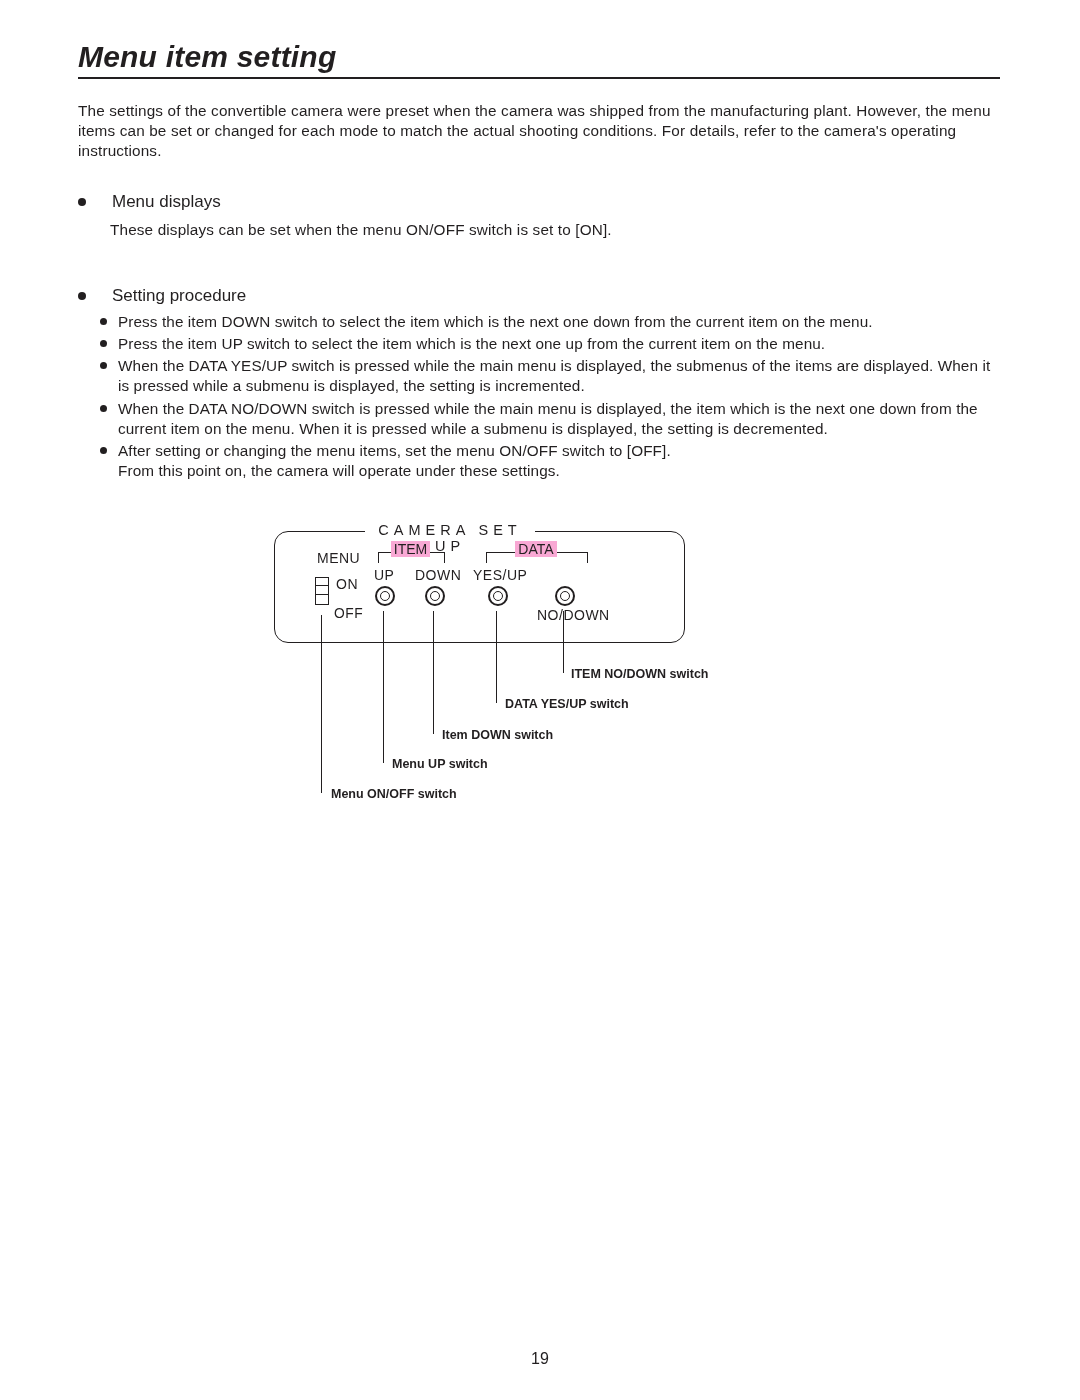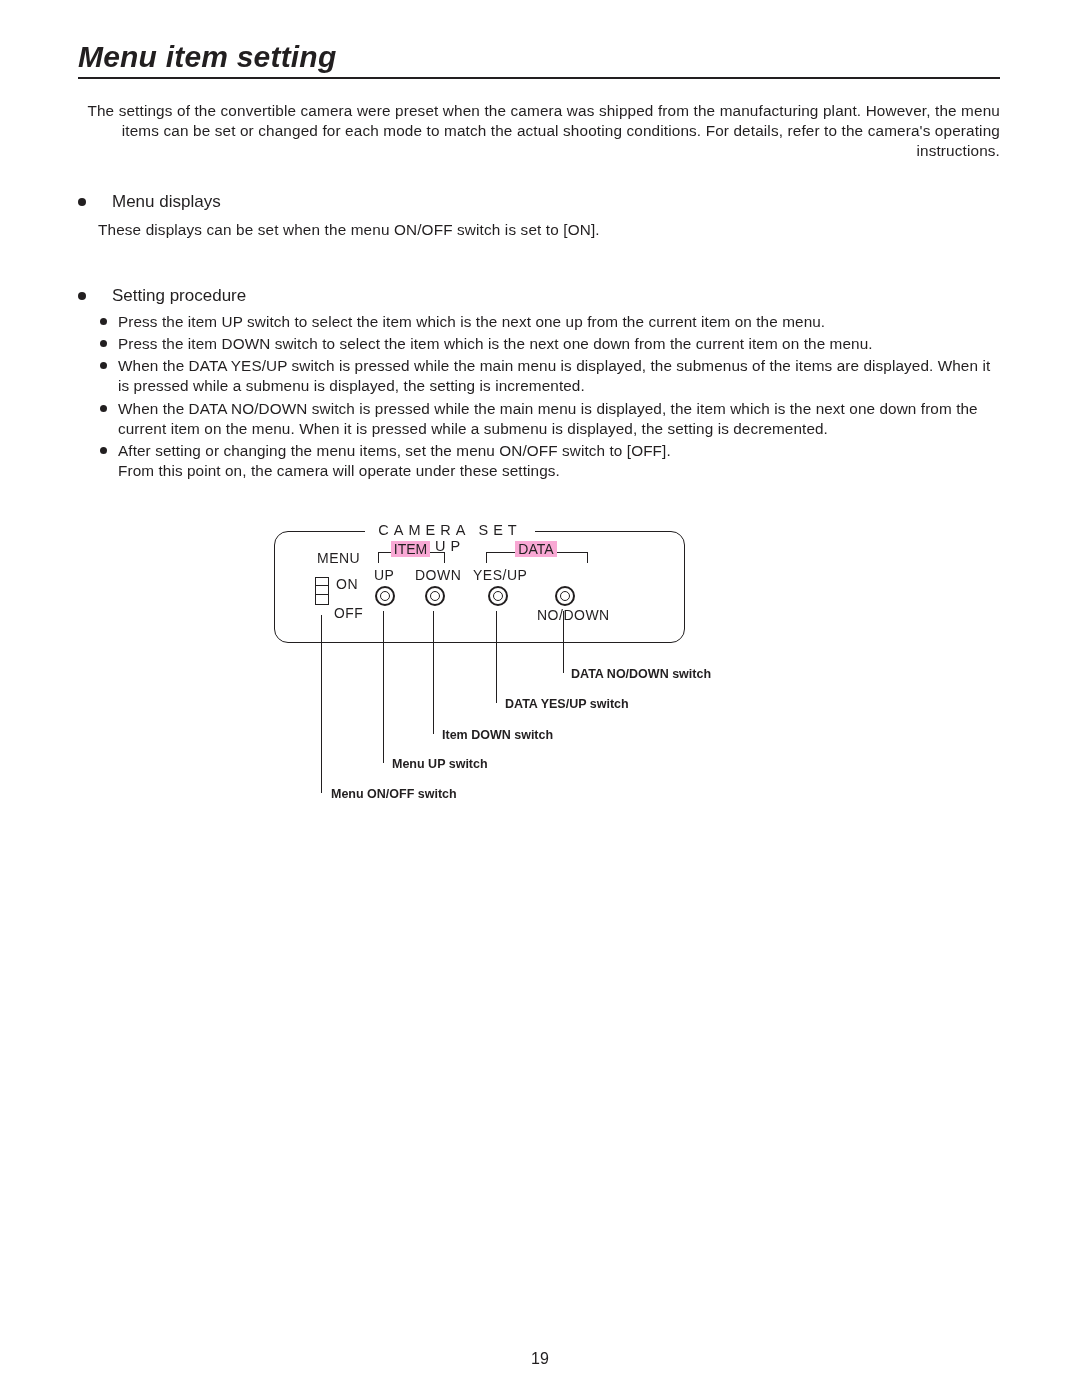--- a/index.html
+++ b/index.html
@@ -20,38 +20,37 @@
     font-size:30px;
     letter-spacing:0.2px;
     padding-bottom:3px;
     border-bottom:2.5px solid #221f20;
   }
   .intro{
     margin-top:22px;
     font-size:15.3px;
     line-height:1.32;
     letter-spacing:0.15px;
-    text-align:right;
   }
   .sec-head{
     margin-top:30px;
     font-weight:normal;
     font-size:17px;
     display:flex;
     align-items:center;
     gap:26px;
   }
   .sec-head .dot{
     display:inline-block;
     width:8px;height:8px;border-radius:50%;
     background:#221f20;
   }
   .sec-body{
     margin-top:8px;
-    margin-left:20px;
+    margin-left:32px;
     font-size:15.3px;
     line-height:1.32;
     letter-spacing:0.15px;
   }
   ul.bullets{
     list-style:none;
     padding:0;margin:6px 0 0 22px;
   }
   ul.bullets > li{
     position:relative;
@@ -190,22 +189,22 @@
     <span class="dot"></span>
     <span>Menu displays</span>
   </div>
   <div class="sec-body">These displays can be set when the menu ON/OFF switch is set to [ON].</div>
 
   <div class="sec-head" style="margin-top:46px">
     <span class="dot"></span>
     <span>Setting procedure</span>
   </div>
   <ul class="bullets">
+    <li>Press the item DOWN switch to select the item which is the next one down from the current item on the menu.</li>
     <li>Press the item UP switch to select the item which is the next one up from the current item on the menu.</li>
-    <li>Press the item DOWN switch to select the item which is the next one down from the current item on the menu.</li>
     <li>When the DATA YES/UP switch is pressed while the main menu is displayed, the submenus of the items are displayed. When it is pressed while a submenu is displayed, the setting is incremented.</li>
     <li>When the DATA NO/DOWN switch is pressed while the main menu is displayed, the item which is the next one down from the current item on the menu. When it is pressed while a submenu is displayed, the setting is decremented.</li>
     <li>After setting or changing the menu items, set the menu ON/OFF switch to [OFF].<br>From this point on, the camera will operate under these settings.</li>
   </ul>
 
   <div class="diagram-wrap">
     <div class="panel">
       <div class="panel-title">CAMERA  SET  UP</div>
 
       <span class="dlbl menu-lbl">MENU</span>
@@ -233,21 +232,21 @@
       <div class="btn" style="left:213px;top:54px;"></div>
       <div class="btn" style="left:280px;top:54px;"></div>
     </div>
 
     <div class="hline" style="left:72px;top:90px;height:178px;"></div>
     <div class="hline" style="left:134px;top:86px;height:152px;"></div>
     <div class="hline" style="left:184px;top:86px;height:123px;"></div>
     <div class="hline" style="left:247px;top:86px;height:92px;"></div>
     <div class="hline" style="left:314px;top:86px;height:62px;"></div>
 
-    <div class="callout" style="left:322px;top:142px;">DATA NO/DOWN switch</div>
+    <div class="callout" style="left:322px;top:142px;">ITEM NO/DOWN switch</div>
     <div class="callout" style="left:256px;top:172px;">DATA YES/UP switch</div>
     <div class="callout" style="left:193px;top:203px;">Item DOWN switch</div>
     <div class="callout" style="left:143px;top:232px;">Menu UP switch</div>
     <div class="callout" style="left:82px; top:262px;">Menu ON/OFF switch</div>
   </div>
 </div>
 
 <div class="pagenum">19</div>
 
 </body></html>

